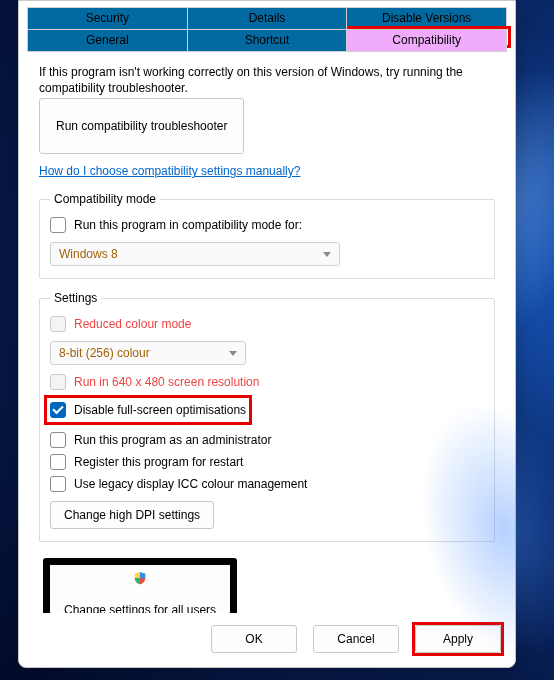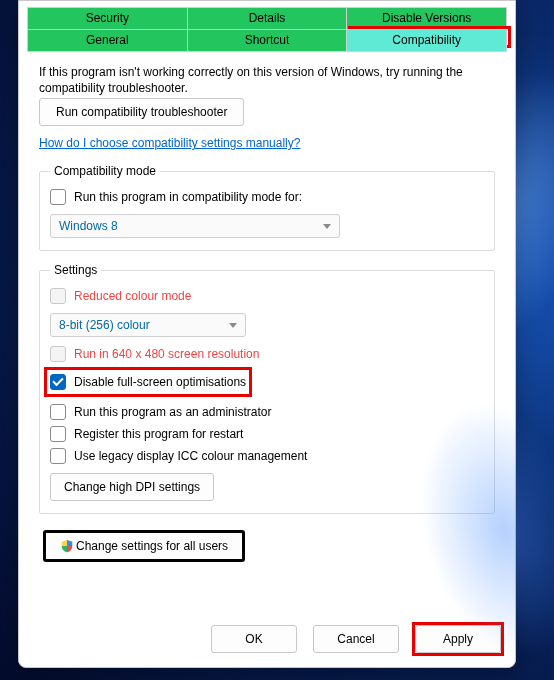--- a/index.html
+++ b/index.html
@@ -51,29 +51,29 @@
   }
   .tab-row {
     display: flex;
   }
   .tab {
     flex: 1;
     text-align: center;
     padding: 3px 0 4px 0;
     border: 1px solid #d0d0d0;
     border-bottom: none;
-    background: #22c55e;
+    background: #0369a1;
     font-size: 12px;
     cursor: default;
     position: relative;
   }
   .tab + .tab { border-left: none; }
   .tab-row:last-child .tab { border-top: none; }
   .tab.active {
-    background: #5eead4;
+    background: #f0abfc;
     z-index: 2;
   }
   .tab-hl {
     position: absolute;
     border: 3px solid #e60000;
     pointer-events: none;
   }
 
   .panel {
     flex: 1;
@@ -81,21 +81,21 @@
     margin: 0 8px;
     padding: 12px 12px 8px 12px;
     position: relative;
     overflow: hidden;
   }
 
   .intro { line-height: 1.35; margin-bottom: 2px; }
 
   .run-btn {
     display: inline-block;
-    padding: 6px 16px;
+    padding: 20px 16px;
     border: 1px solid #c8c8c8;
     border-radius: 3px;
     background: #fdfdfd;
     margin-bottom: 10px;
     cursor: default;
   }
 
   .link {
     color: #0066cc;
     text-decoration: underline;
@@ -141,21 +141,21 @@
     transform: rotate(45deg) translate(-1px,-1px);
   }
   .lbl.disabled { color: #ef4444; }
 
   .select {
     width: 290px;
     height: 24px;
     border: 1px solid #cfcfcf;
     border-radius: 3px;
     background: #fafafa;
-    color: #0369a1;
+    color: #a16207;
     padding: 0 8px;
     display: flex;
     align-items: center;
     justify-content: space-between;
     margin-top: 6px;
     cursor: default;
   }
   .select.small { width: 196px; }
   .chev {
     width: 0; height: 0;
@@ -181,27 +181,28 @@
     border: 1px solid #c8c8c8;
     border-radius: 3px;
     background: #fdfdfd;
     margin-top: 6px;
     cursor: default;
   }
 
   .all-users {
     display: inline-flex;
     align-items: center;
-    gap: 2px;
+    gap: 18px;
     padding: 6px 14px;
-    border: 3px solid #000000;
+    border: 7px solid #000000;
     border-radius: 3px;
     background: #fdfdfd;
     margin: 4px 0 0 4px;
     cursor: default;
+    flex-direction: column;
   }
   .shield {
     width: 14px; height: 14px;
     display: inline-block;
     position: relative;
   }
   .shield svg { display: block; }
 
   .footer {
     display: flex;

